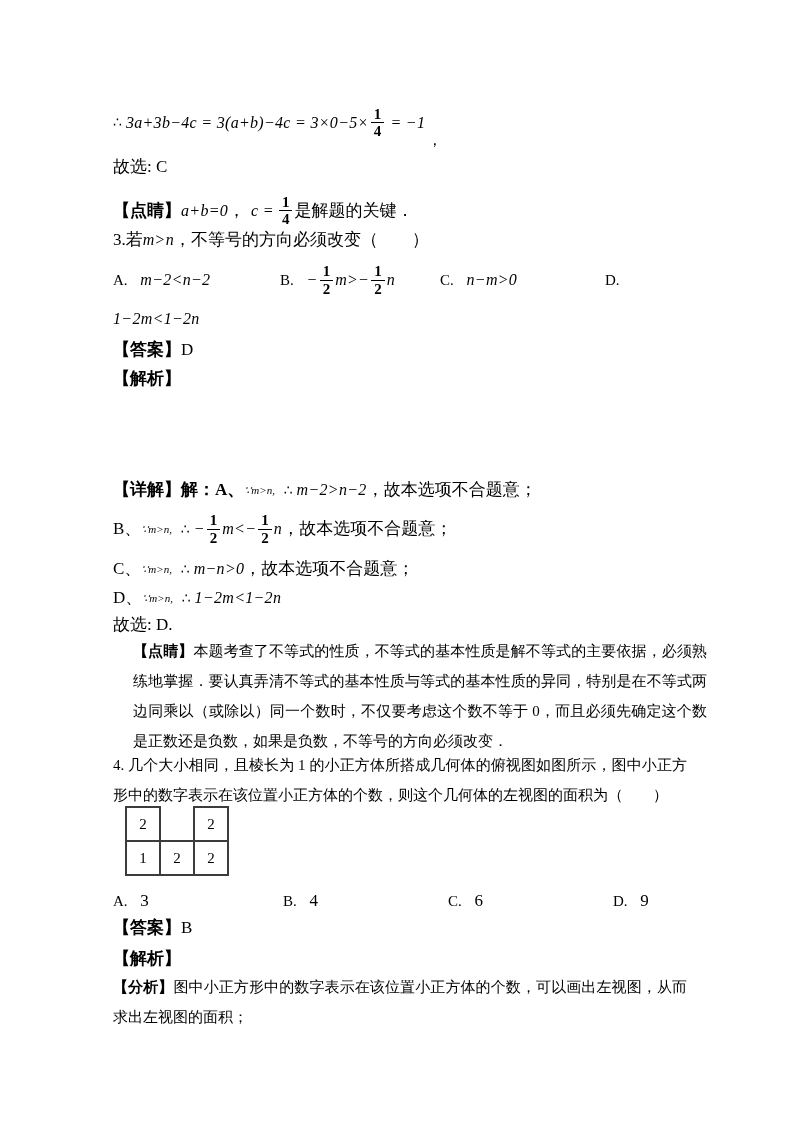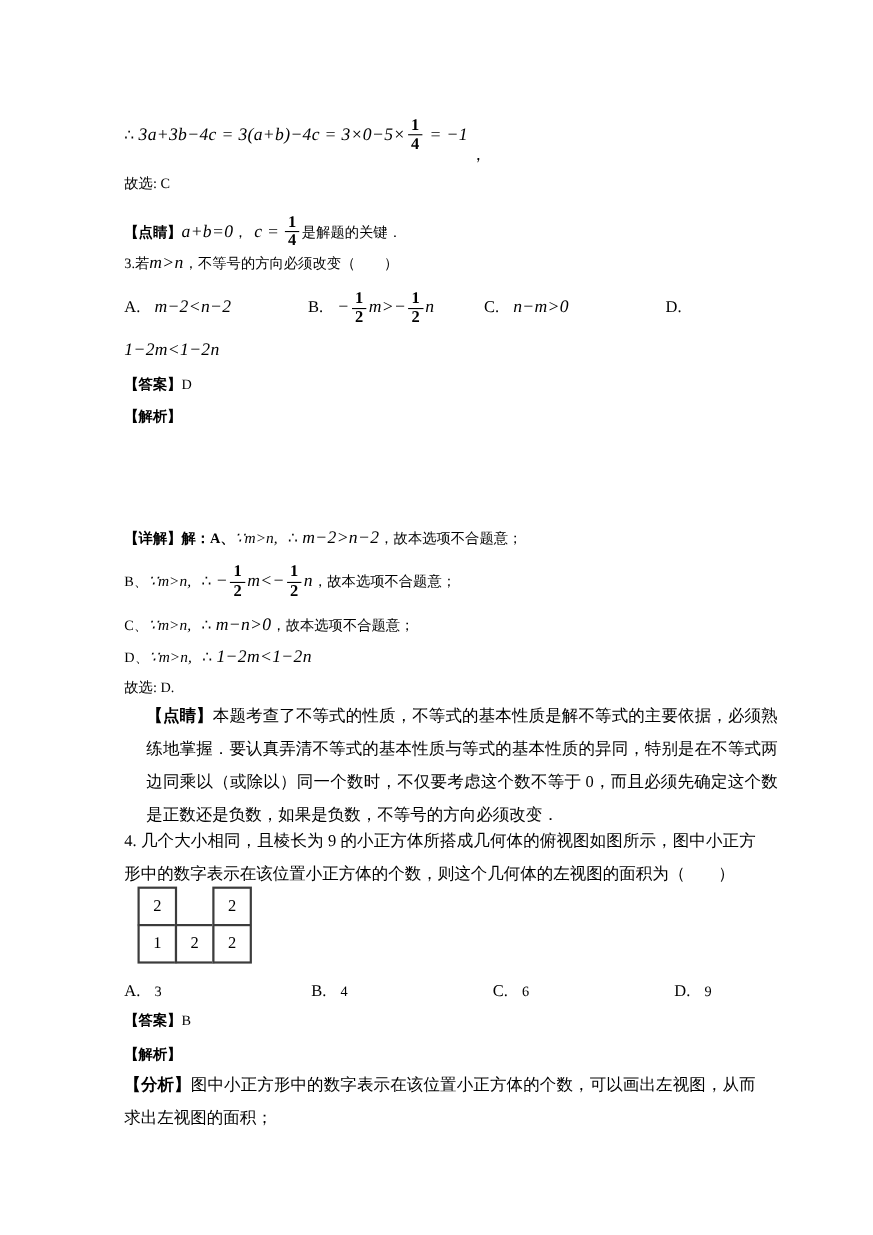--- a/index.html
+++ b/index.html
@@ -1,24 +1,24 @@
 <!DOCTYPE html>
 <html><head>
 <meta charset="utf-8">
 <style>
   html,body{margin:0;padding:0;background:#fff;}
   .page{position:relative;width:794px;height:1123px;background:#ffffff;overflow:hidden;
         font-family:"Liberation Serif",serif;color:#000;}
   .blk{position:absolute;left:113px;}
-  .cn{font-size:13px;line-height:30px;}
+  .cn{font-size:17px;line-height:30px;}
   .par{font-size:15px;line-height:30px;width:574px;text-align:justify;}
   .row{display:flex;align-items:center;}
   .math{font-family:"Liberation Serif",serif;font-weight:normal;font-style:italic;
         font-size:16px;letter-spacing:.3px;white-space:pre;}
-  .because{font-family:"Liberation Serif",serif;font-style:italic;font-size:14px;white-space:pre;}
+  .because{font-family:"Liberation Serif",serif;font-style:italic;font-size:11px;white-space:pre;}
   .so{font-size:14px;margin:0 4px 0 6px;}
   .tag{font-weight:bold;}
   .frac{display:inline-flex;flex-direction:column;align-items:center;
         font-family:"Liberation Serif",serif;font-weight:bold;font-style:normal;
         font-size:15px;line-height:1.1;margin:0 2px;}
   .frac .fn{border-bottom:1.6px solid #000;padding:0 3px;}
   .frac .fd{padding:0 3px;}
   .olabel{font-size:15px;margin-right:9px;white-space:pre;}
   .lowcomma{align-self:flex-end;font-size:15px;margin-left:2px;}
   .gcell{position:absolute;width:36px;height:36px;border:2px solid #3c3c3c;box-sizing:border-box;
@@ -142,21 +142,21 @@
     <span class="so">∴</span>
     <span class="math">1−2m&lt;1−2n</span>
   </div>
 
   <div class="blk cn" style="top:610px;">故选: D.</div>
 
   <div class="blk par" style="top:636px;margin-left:20px;">
     <span class="tag">【点睛】</span><span>本题考查了不等式的性质，不等式的基本性质是解不等式的主要依据，必须熟练地掌握．要认真弄清不等式的基本性质与等式的基本性质的异同，特别是在不等式两边同乘以（或除以）同一个数时，不仅要考虑这个数不等于 0，而且必须先确定这个数是正数还是负数，如果是负数，不等号的方向必须改变．</span>
   </div>
 
-  <div class="blk par" style="top:750px;">4. 几个大小相同，且棱长为 9 的小正方体所搭成几何体的俯视图如图所示，图中小正方形中的数字表示在该位置小正方体的个数，则这个几何体的左视图的面积为（　　）</div>
+  <div class="blk par" style="top:750px;">4. 几个大小相同，且棱长为 1 的小正方体所搭成几何体的俯视图如图所示，图中小正方形中的数字表示在该位置小正方体的个数，则这个几何体的左视图的面积为（　　）</div>
 
   <div class="blk" style="top:806px;left:125px;width:108px;height:72px;">
     <div class="gcell" style="left:0;top:0;">2</div>
     <div class="gcell" style="left:68px;top:0;">2</div>
     <div class="gcell" style="left:0;top:34px;">1</div>
     <div class="gcell" style="left:34px;top:34px;">2</div>
     <div class="gcell" style="left:68px;top:34px;">2</div>
   </div>
 
   <div class="blk row" style="top:888px;height:26px;width:574px;">

